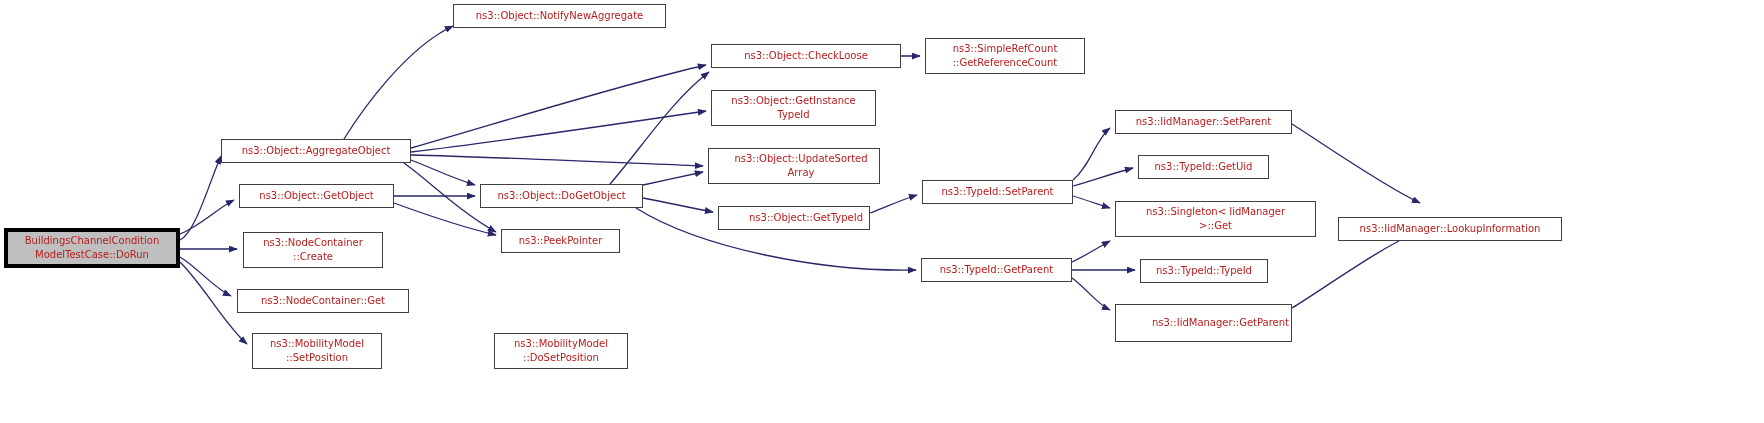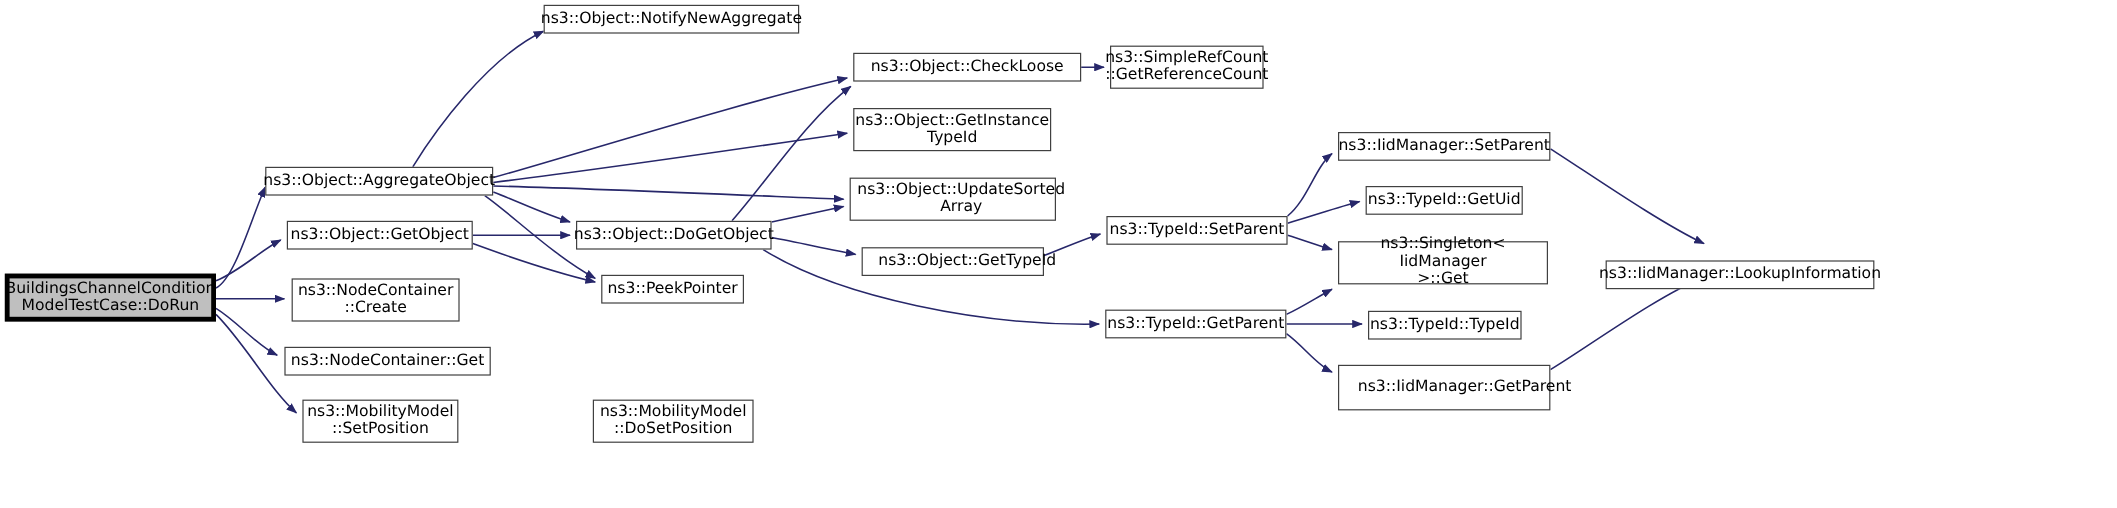--- a/index.html
+++ b/index.html
@@ -21,26 +21,26 @@
     top: 0;
     width: 1764px;
     height: 423px;
     pointer-events: none;
   }
   .node {
     position: absolute;
     box-sizing: border-box;
     border: 1px solid #404040;
     background: #ffffff;
-    color: #000000;
+    color: #b91c1c;
     display: flex;
     align-items: center;
     justify-content: center;
     text-align: center;
-    font-size: 13px;
+    font-size: 10px;
     line-height: 14.5px;
     letter-spacing: 0px;
     white-space: pre-line;
     padding: 0 4px;
     z-index: 2;
   }
   .node.root {
     background: #bfbfbf;
     border: 4px solid #000000;
   }
@@ -99,25 +99,25 @@
       <div class="node" style="left: 494px; top: 333px; width: 134px; height: 36px;">ns3::MobilityModel
 ::DoSetPosition</div>
       <div class="node" style="left: 480px; top: 184px; width: 163px; height: 24px;">ns3::Object::DoGetObject</div>
       <div class="node" style="left: 501px; top: 229px; width: 119px; height: 24px;">ns3::PeekPointer</div>
       <div class="node" style="left: 711px; top: 44px; width: 190px; height: 24px;">ns3::Object::CheckLoose</div>
       <div class="node" style="left: 711px; top: 90px; width: 165px; height: 36px;">ns3::Object::GetInstance
 TypeId</div>
       <div class="node" style="left: 708px; top: 148px; width: 172px; height: 36px; padding-left: 18px;">ns3::Object::UpdateSorted
 Array</div>
       <div class="node" style="left: 718px; top: 206px; width: 152px; height: 24px; padding-left: 28px;">ns3::Object::GetTypeId</div>
-      <div class="node" style="left: 925px; top: 38px; width: 128px; height: 36px; text-align: center;">ns3::SimpleRefCount
+      <div class="node" style="left: 925px; top: 38px; width: 160px; height: 36px; text-align: center;">ns3::SimpleRefCount
 ::GetReferenceCount</div>
       <div class="node" style="left: 922px; top: 180px; width: 151px; height: 24px;">ns3::TypeId::SetParent</div>
       <div class="node" style="left: 921px; top: 258px; width: 151px; height: 24px;">ns3::TypeId::GetParent</div>
       <div class="node" style="left: 1115px; top: 110px; width: 177px; height: 24px;">ns3::IidManager::SetParent</div>
       <div class="node" style="left: 1138px; top: 155px; width: 131px; height: 24px;">ns3::TypeId::GetUid</div>
-      <div class="node" style="left: 1115px; top: 201px; width: 175px; height: 36px;">ns3::Singleton&lt; IidManager
+      <div class="node" style="left: 1115px; top: 201px; width: 201px; height: 36px;">ns3::Singleton&lt; IidManager
 &gt;::Get</div>
       <div class="node" style="left: 1140px; top: 259px; width: 128px; height: 24px;">ns3::TypeId::TypeId</div>
       <div class="node" style="left: 1115px; top: 304px; width: 177px; height: 38px; padding-left: 38px;">ns3::IidManager::GetParent</div>
       <div class="node" style="left: 1338px; top: 206px; width: 224px; height: 24px; margin-top: 11px;">ns3::IidManager::LookupInformation</div>
     </div>
 </div>
 
 </body></html>

